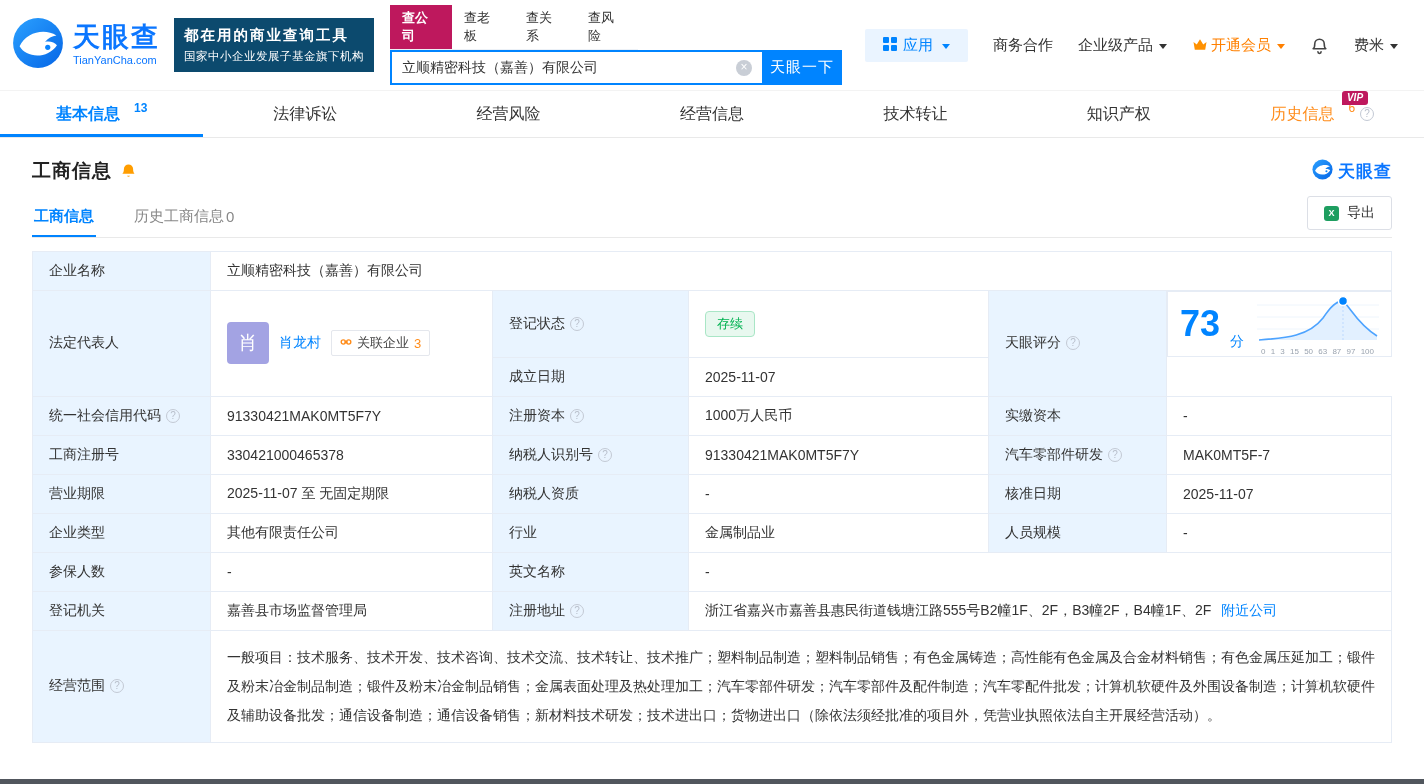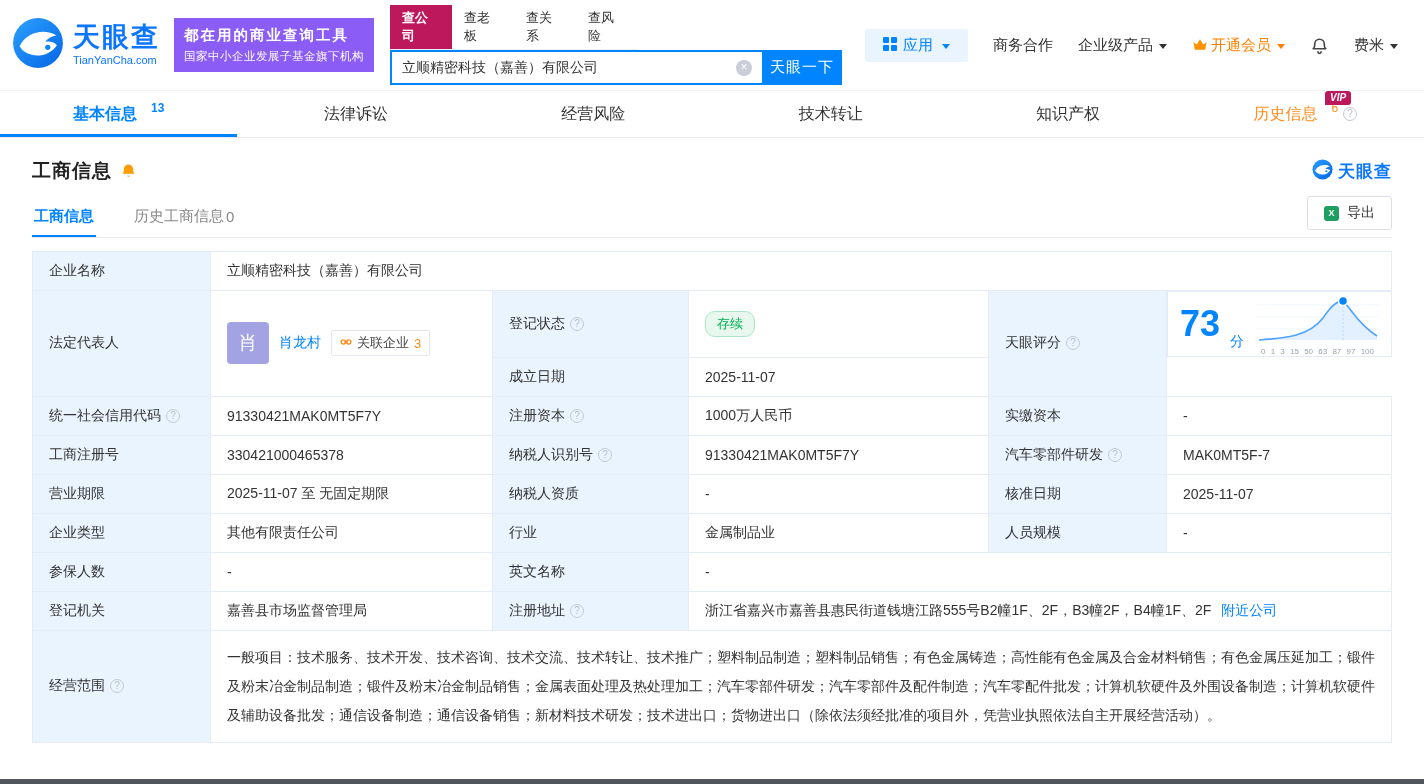--- a/index.html
+++ b/index.html
@@ -4,21 +4,21 @@
 <style>
 *{box-sizing:border-box;margin:0;padding:0}
 body{font-family:"Liberation Sans","DejaVu Sans",sans-serif;background:#fff;color:#333}
 .page{width:1424px;height:784px;overflow:hidden;position:relative;background:#fff}
 
 
 .header{display:flex;align-items:center;height:90px;padding:0 26px 0 12px}
 .logo{display:flex;align-items:center;gap:9px;cursor:pointer}
 .logo-text .cn{font-size:27px;font-weight:bold;color:#0b76ff;letter-spacing:2px;line-height:1}
 .logo-text .en{font-size:11px;color:#0b76ff;margin-top:3px}
-.promo{background:#8b5cf6;color:#fff;margin-left:14px;padding:8px 10px;flex:none}
+.promo{background:#0c4a6e;color:#fff;margin-left:14px;padding:8px 10px;flex:none}
 .promo .l1{font-size:14.5px;font-weight:bold;letter-spacing:2px}
 .promo .l2{font-size:11.5px;letter-spacing:.5px;margin-top:4px}
 .search{margin-left:16px}
 .stabs{display:flex;align-items:flex-end;font-size:13px;border-bottom:1px solid #edf1f6;width:248px}
 .stab{padding:4px 12px;cursor:pointer;color:#333}
 .stab.active{background:#be185d;color:#fff;font-weight:bold}
 .sbox{display:flex}
 .sinput{position:relative}
 .sinput input{width:372px;height:35px;border:2px solid #0084ff;border-right:none;padding:0 32px 0 10px;font-size:14px;color:#333;outline:none;display:block}
 .clear{position:absolute;right:10px;top:10px;width:16px;height:16px;border-radius:50%;background:#c9ced6;color:#fff;font-size:12px;line-height:15px;text-align:center;cursor:pointer}
@@ -56,21 +56,21 @@
 .subtab.active{color:#0084ff;font-weight:bold;box-shadow:inset 0 -2px 0 #0084ff}
 .export{margin-left:auto;display:flex;align-items:center;gap:8px;border:1px solid #dcdfe6;border-radius:3px;padding:7px 16px;font-size:14px;cursor:pointer;margin-bottom:7px;background:#fff;color:#333}
 .xls{width:15px;height:15px;background:#1e9e60;border-radius:3px;color:#fff;font-size:9px;font-weight:bold;text-align:center;line-height:15px}
 .xls::before{content:"X"}
 
 
 table.info{width:100%;border-collapse:collapse;margin-top:13px;table-layout:fixed}
 .info td{border:1px solid #e6ecf5;padding:10px 16px;font-size:14px;color:#333;word-break:break-all;vertical-align:middle}
 td.lbl{background:#e9f4ff}
 .lbl-in{display:flex;align-items:center}
-.status{display:inline-block;background:#e8f8ef;color:#00b251;font-size:13px;padding:3px 11px;border-radius:10px;border:1px solid #a9e6c6}
+.status{display:inline-block;background:#e8f8ef;color:#00b251;font-size:13px;padding:3px 11px;border-radius:4px;border:1px solid #a9e6c6}
 .rep{display:flex;align-items:center;gap:10px}
 .avatar{width:42px;height:42px;background:#a3a3e3;border-radius:4px;color:#fff;font-size:19px;display:flex;align-items:center;justify-content:center;cursor:pointer;flex:none}
 .rep-name{color:#0084ff;cursor:pointer;text-decoration:none}
 .rel{display:inline-flex;align-items:center;gap:5px;border:1px solid #e4e7ed;border-radius:2px;padding:3px 8px;font-size:13px;color:#444;cursor:pointer;background:#fff}
 .rel b{color:#ff8c1a;font-weight:normal}
 .score-cell{display:flex;align-items:center;gap:10px;padding:0 12px !important}
 .score-num{font-size:36px;color:#0084ff;font-weight:bold;line-height:1}
 .score-unit{font-size:14px;color:#0084ff;align-self:flex-end;margin-bottom:5px}
 .chart-wrap{margin-left:auto}
 .axis{font-size:8px;color:#9aa3af;word-spacing:3px;width:122px;text-align:center;white-space:nowrap}
@@ -177,20 +177,25 @@
           <span>法律诉讼</span>
         </span>
     </div>
     <div class="ntab">
       <span class="ntab-inner">
           <span>经营风险</span>
         </span>
     </div>
     <div class="ntab">
       <span class="ntab-inner">
+          <span>经营信息</span>
+        </span>
+    </div>
+    <div class="ntab">
+      <span class="ntab-inner">
           <span>技术转让</span>
         </span>
     </div>
     <div class="ntab">
       <span class="ntab-inner">
           <span>知识产权</span>
         </span>
     </div>
     <div class="ntab vip">
       <span class="ntab-inner">

